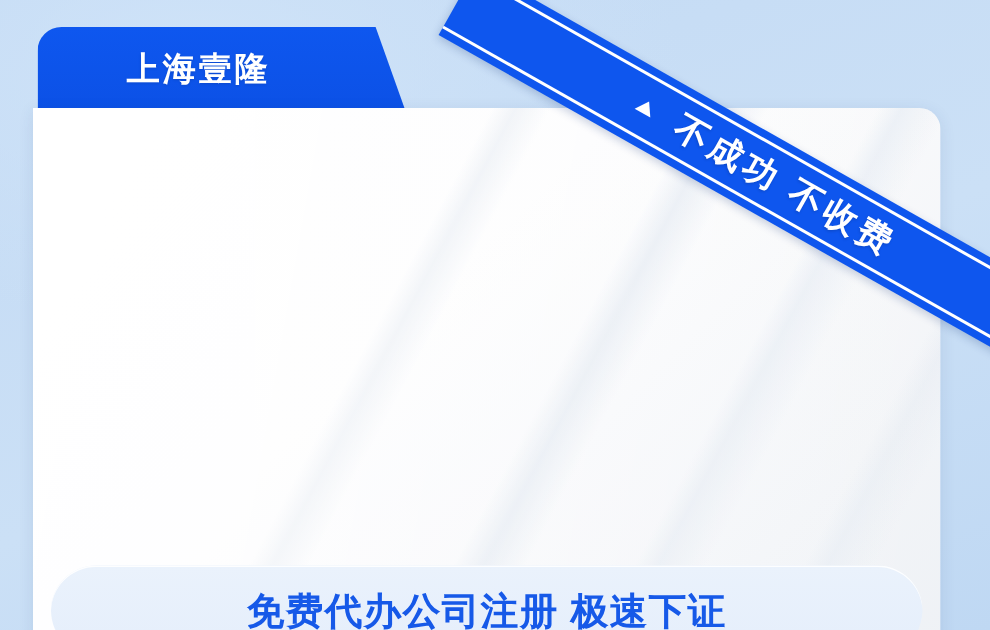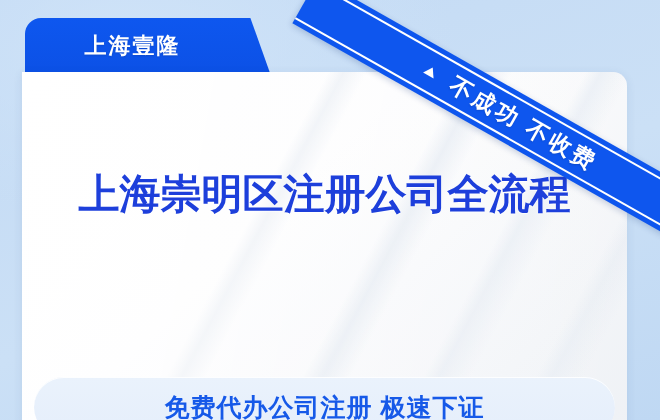--- a/index.html
+++ b/index.html
@@ -191,21 +191,20 @@
   <div class="bg-tint"></div>
 
   <div class="tab">
     <div class="tab-label">上海壹隆</div>
   </div>
 
   <div class="card">
     <div class="card-inner-sheen"></div>
 
     <div class="headline">
-      <span class="l1">上海崇明区注册公司全流程</span>
     </div>
 
     <div class="pill">
       <span class="pill-text">免费代办公司注册 极速下证</span>
     </div>
   </div>
 
   <div class="ribbon">
     <span class="ribbon-mark"></span>
     <span class="ribbon-text">不成功 不收费</span>

